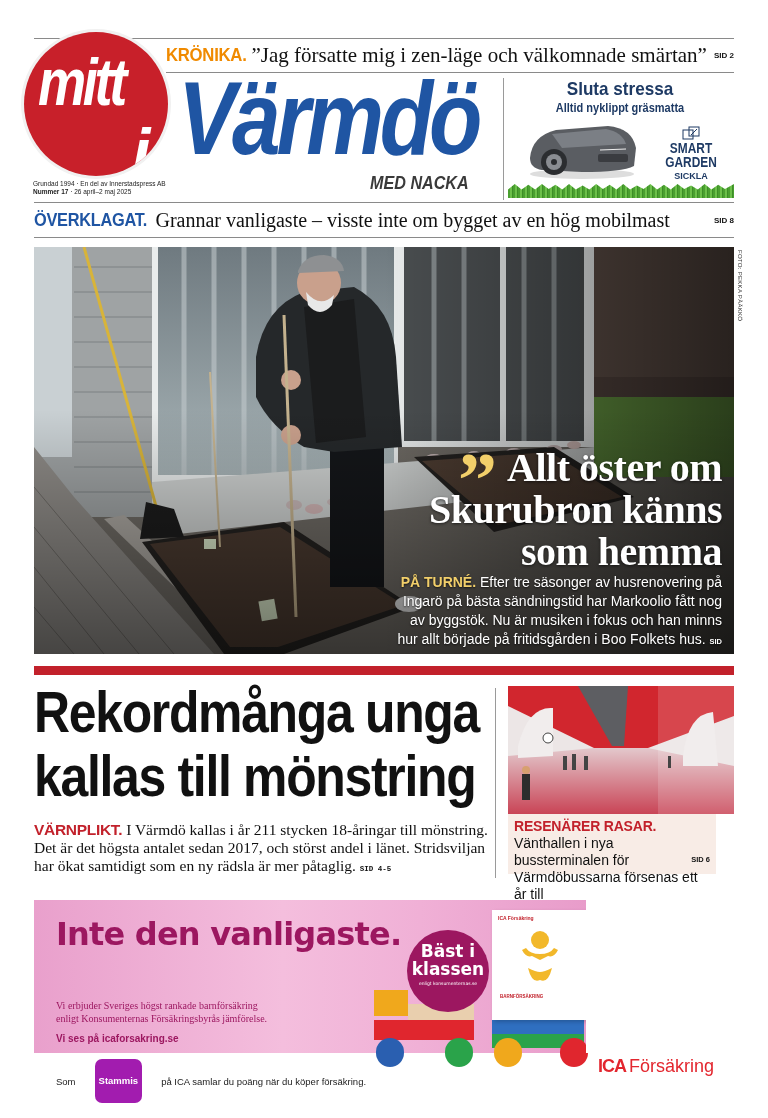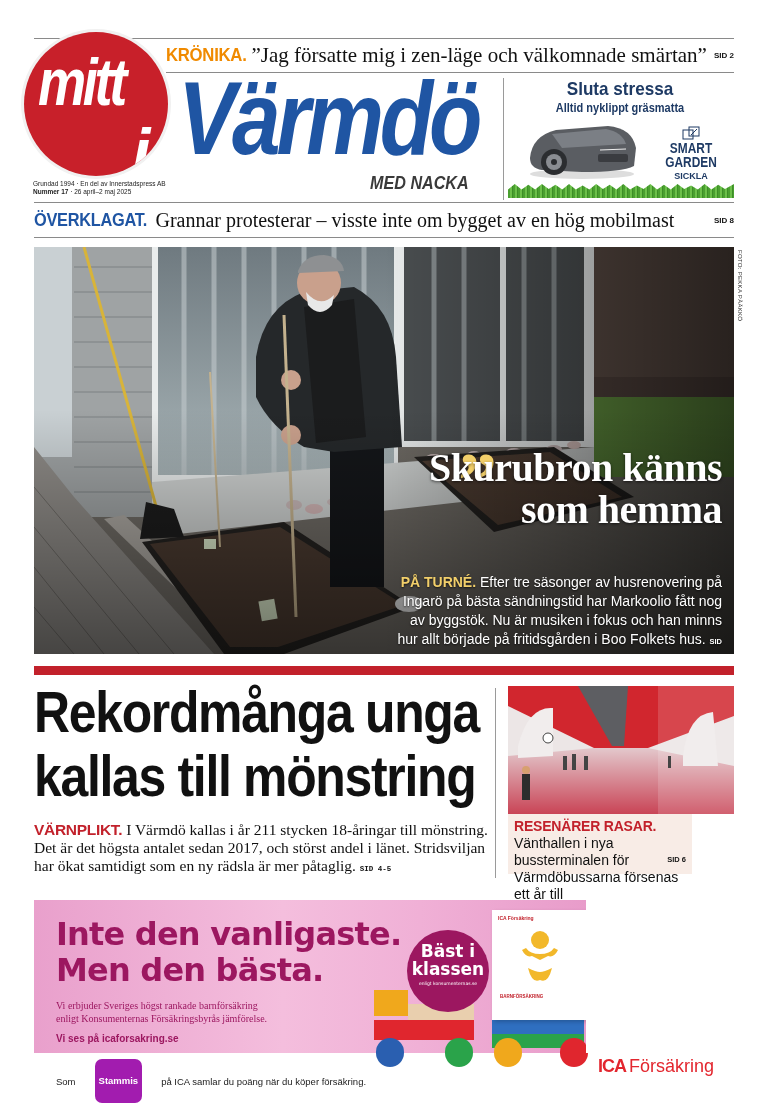--- a/index.html
+++ b/index.html
@@ -55,21 +55,21 @@
 
   
   .lead-head { position: absolute; left: 34px; top: 680px; width: 460px; font-family: "Liberation Sans", sans-serif; font-weight: 700; font-size: 58px; line-height: 64px; color: #111; letter-spacing: -1.5px; transform: scaleX(0.86); transform-origin: left; white-space: nowrap; }
   .lead-body { position: absolute; left: 34px; top: 821px; width: 460px; font-family: "Liberation Serif", serif; font-size: 15.5px; line-height: 18px; color: #111; }
   .lead-body .kick { font-family: "Liberation Sans", sans-serif; font-weight: 700; color: #c2212b; letter-spacing: -0.3px; }
   .lead-body .sid-in { font-family: Liberation Mono, monospace; font-weight: 700; font-size: 7.5px; }
   .vdivider2 { position: absolute; left: 495px; top: 688px; width: 1px; height: 190px; background: #9a9a9a; }
 
   
   .side-img { position: absolute; left: 508px; top: 686px; width: 226px; height: 128px; overflow: hidden; }
-  .side-box { position: absolute; left: 508px; top: 814px; width: 184px; height: 60px; background: #f8ece6; padding: 4px 6px; font-family: "Liberation Sans", sans-serif; font-size: 14px; line-height: 17px; color: #111; }
+  .side-box { position: absolute; left: 508px; top: 814px; width: 208px; height: 60px; background: #f8ece6; padding: 4px 6px; font-family: "Liberation Sans", sans-serif; font-size: 14px; line-height: 17px; color: #111; }
   .side-box .kick { font-weight: 700; color: #c2212b; letter-spacing: -0.2px; }
   .side-box .sid-in { position: absolute; right: 6px; bottom: 6px; font-weight: 700; font-size: 7.5px; }
 
   
   .ica { position: absolute; left: 34px; top: 900px; width: 552px; height: 153px; background: linear-gradient(90deg, #e9a0cc 0%, #f4bedd 45%, #f0b0d6 70%, #e89cca 100%); overflow: hidden; }
   .ica .h { position: absolute; left: 22px; top: 16px; font-family: "DejaVu Sans", sans-serif; font-weight: 700; font-size: 32px; line-height: 36px; color: #9c1760; letter-spacing: -0.8px; }
   .ica .p { position: absolute; left: 22px; top: 99px; font-family: Liberation Serif, serif; font-size: 10px; line-height: 13px; color: #9c1760; }
   .ica .link { position: absolute; left: 22px; top: 133px; font-family: "Liberation Sans", sans-serif; font-weight: 700; font-size: 10px; color: #9c1760; }
   .badge { position: absolute; left: 373px; top: 30px; width: 82px; height: 82px; border-radius: 50%; background: #9c1760; color: #fff; text-align: center; font-family: "DejaVu Sans", sans-serif; font-weight: 700; }
   .badge .t1 { display: block; margin-top: 12px; font-size: 17px; line-height: 18px; }
@@ -137,21 +137,21 @@
       </svg>
     <span class="smart">SMART</span>
     <span class="smart">GARDEN</span>
     <span class="sickla">SICKLA</span>
   </div>
   <div class="grass"></div>
 </div>
 
 <div class="teaser2">
   <span class="kicker">ÖVERKLAGAT.</span>
-  <span class="text">Grannar protesterar – visste inte om bygget av en hög mobilmast</span>
+  <span class="text">Grannar vanligaste – visste inte om bygget av en hög mobilmast</span>
   <span class="sid">SID 8</span>
 </div>
 
 <div class="photo">
   <svg width="700" height="407" viewBox="0 0 700 407">
     <defs>
       <linearGradient id="glass" x1="0" y1="0" x2="0" y2="1">
           <stop offset="0" stop-color="#6f7a80"></stop>
           <stop offset="1" stop-color="#a7b3b6"></stop>
         </linearGradient>
@@ -250,20 +250,21 @@
     <line x1="250" y1="68" x2="262" y2="370" stroke="#c4b28e" stroke-width="3"></line>
     <line x1="176" y1="125" x2="186" y2="300" stroke="#c4b28e" stroke-width="2"></line>
     <ellipse cx="375" cy="357" rx="14" ry="8" fill="#e6e6e6"></ellipse>
     <rect x="226" y="353" width="16" height="20" fill="#d9e6c8" transform="rotate(-10 234 363)"></rect>
     <rect x="170" y="292" width="12" height="10" fill="#d9e6c8"></rect>
     <rect width="700" height="407" fill="url(#shade)"></rect>
     <rect width="700" height="407" fill="url(#shadeb)"></rect>
   </svg>
   <div class="quote-mark">”</div>
   <div class="quote-head">
+    <div>Allt öster om</div>
     <div>Skurubron känns</div>
     <div>som hemma</div>
   </div>
   <div class="photo-text">
     <span class="kick">PÅ TURNÉ.</span>
     <span>Efter tre säsonger av husrenovering på Ingarö på bästa sändningstid har Markoolio fått nog av byggstök. Nu är musiken i fokus och han minns hur allt började på fritidsgården i Boo Folkets hus.</span>
     <span class="sid-in">SID 10</span>
   </div>
 </div>
 <div class="credit">FOTO: PEKKA PÄÄKKÖ</div>
@@ -309,21 +310,20 @@
 </div>
 <div class="side-box">
   <span class="kick">RESENÄRER RASAR.</span>
   <span>Vänthallen i nya bussterminalen för Värmdöbussarna försenas ett år till</span>
   <span class="sid-in">SID 6</span>
 </div>
 
 <div class="ica">
   <div class="h">
     <div>Inte den vanligaste.</div>
-    <div>Men den bästa.</div>
   </div>
   <div class="p">
     <div>Vi erbjuder Sveriges högst rankade barnförsäkring</div>
     <div>enligt Konsumenternas Försäkringsbyrås jämförelse.</div>
   </div>
   <div class="link">Vi ses på icaforsakring.se</div>
   <svg class="blocks" width="700" height="153" viewBox="0 0 700 153">
     <rect x="340" y="90" width="34" height="26" fill="#f0a81c"></rect>
     <rect x="374" y="104" width="66" height="18" fill="#e9cfae"></rect>
     <rect x="340" y="120" width="100" height="20" fill="#e0262e"></rect>

